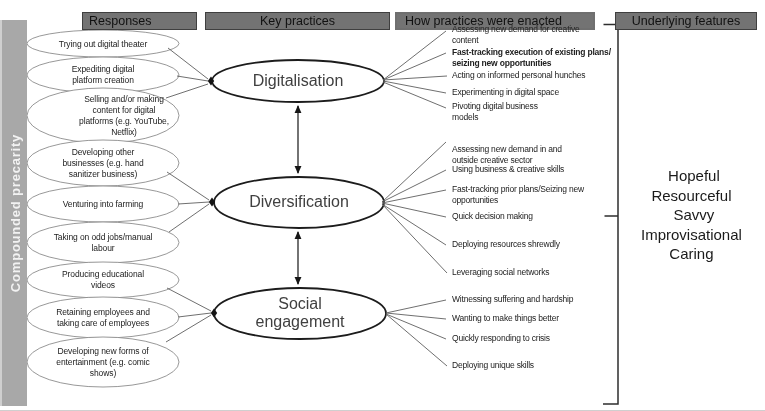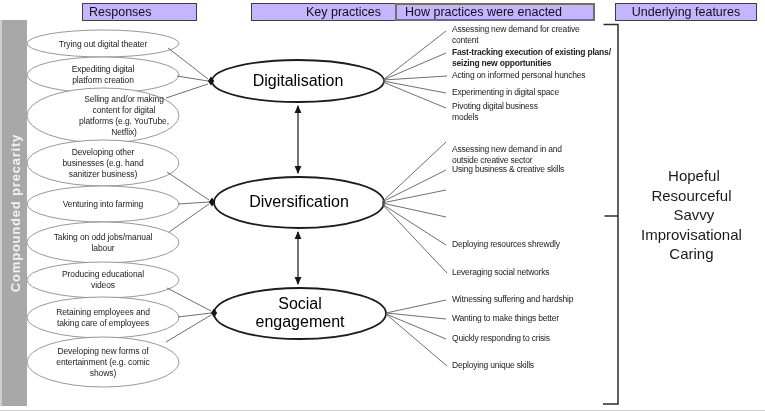--- a/index.html
+++ b/index.html
@@ -3,39 +3,39 @@
 <meta charset="utf-8">
 <style>
   html,body{margin:0;padding:0;background:#fff;}
   .stage{
     position:relative;width:765px;height:411px;background:#fff;overflow:hidden;
     font-family:"Liberation Sans","DejaVu Sans",sans-serif;color:#1a1a1a;
     border-bottom:1px solid #cfcfcf;box-sizing:border-box;
   }
   svg{position:absolute;left:0;top:0;}
   .hdr{
-    position:absolute;top:3px;height:18px;box-sizing:border-box;background:#c4b5fd;
+    position:absolute;top:12px;height:18px;box-sizing:border-box;background:#737373;
     border:1.5px solid #3f3f3f;display:flex;align-items:center;justify-content:center;
     font-size:12.5px;color:#111;white-space:nowrap;
   }
   .hdr.lefty{justify-content:flex-start;}
   .vbar{position:absolute;left:2px;top:20px;width:25px;height:386px;background:#a8a8a8;}
   .vbar-edge{position:absolute;left:0;top:20px;width:2px;height:386px;background:#cfcfcf;}
   .vbar-label{
     position:absolute;left:50%;top:50%;transform:translate(-50%,-50%) rotate(-90deg);
     white-space:nowrap;font-size:13px;font-weight:bold;color:#f2f2f2;letter-spacing:0.8px;
   }
   .resp{
     position:absolute;width:150px;text-align:center;white-space:pre-line;
     font-size:8.5px;line-height:11px;letter-spacing:-0.1px;color:#222;
     transform:translate(-50%,-50%);
   }
   .prac{
     position:absolute;text-align:center;white-space:pre-line;
-    font-size:16px;line-height:18px;color:#000000;transform:translate(-50%,-50%);
+    font-size:16px;line-height:18px;color:#404040;transform:translate(-50%,-50%);
   }
   .enact{
     position:absolute;left:452px;width:175px;white-space:pre-line;
     font-size:8.5px;line-height:10.5px;letter-spacing:-0.2px;color:#222;text-align:left;
   }
   .features{position:absolute;left:641px;top:166px;text-align:center;}
   .feature{font-size:15px;line-height:19.5px;color:#1a1a1a;white-space:nowrap;}
   .feature.ind{padding-left:5px;}
 </style>
 </head>
@@ -115,21 +115,21 @@
   </svg>
 
   <div class="vbar-edge"></div>
   <div class="vbar">
     <span class="vbar-label">Compounded precarity</span>
   </div>
 
   <div class="hdr lefty" style="left:82px;width:115px;padding-left:6px;">
     <span>Responses</span>
   </div>
-  <div class="hdr" style="left:205px;width:185px;margin-left:46px;">
+  <div class="hdr" style="left:205px;width:185px;">
     <span>Key practices</span>
   </div>
   <div class="hdr lefty" style="left:395px;width:200px;padding-left:8px;border-width:2px;border-color:#6f6f6f;">
     <span>How practices were enacted</span>
   </div>
   <div class="hdr" style="left:615px;width:142px;">
     <span>Underlying features</span>
   </div>
 
   <div class="resp" style="left:103px;top:43.5px;">Trying out digital theater</div>
@@ -163,20 +163,23 @@
   <div class="enact" style="top:47px;font-weight:bold;">Fast-tracking execution of existing plans/
 seizing new opportunities</div>
   <div class="enact" style="top:70px;">Acting on informed personal hunches</div>
   <div class="enact" style="top:87px;">Experimenting in digital space</div>
   <div class="enact" style="top:101px;">Pivoting digital business
 models</div>
 
   <div class="enact" style="top:136px;margin-top:8px;">Assessing new demand in and
 outside creative sector</div>
   <div class="enact" style="top:164px;">Using business &amp; creative skills</div>
+  <div class="enact" style="top:184px;">Fast-tracking prior plans/Seizing new
+opportunities</div>
+  <div class="enact" style="top:211px;">Quick decision making</div>
   <div class="enact" style="top:239px;">Deploying resources shrewdly</div>
   <div class="enact" style="top:267px;">Leveraging social networks</div>
 
   <div class="enact" style="top:294px;">Witnessing suffering and hardship</div>
   <div class="enact" style="top:313px;">Wanting to make things better</div>
   <div class="enact" style="top:333px;">Quickly responding to crisis</div>
   <div class="enact" style="top:360px;">Deploying unique skills</div>
 
   <div class="features">
     <div class="feature ind">Hopeful</div>

